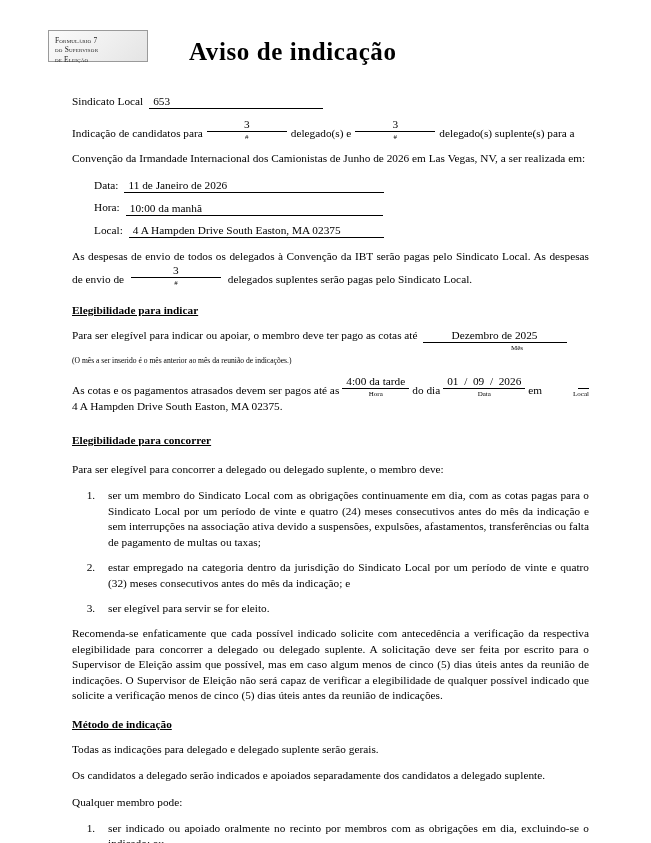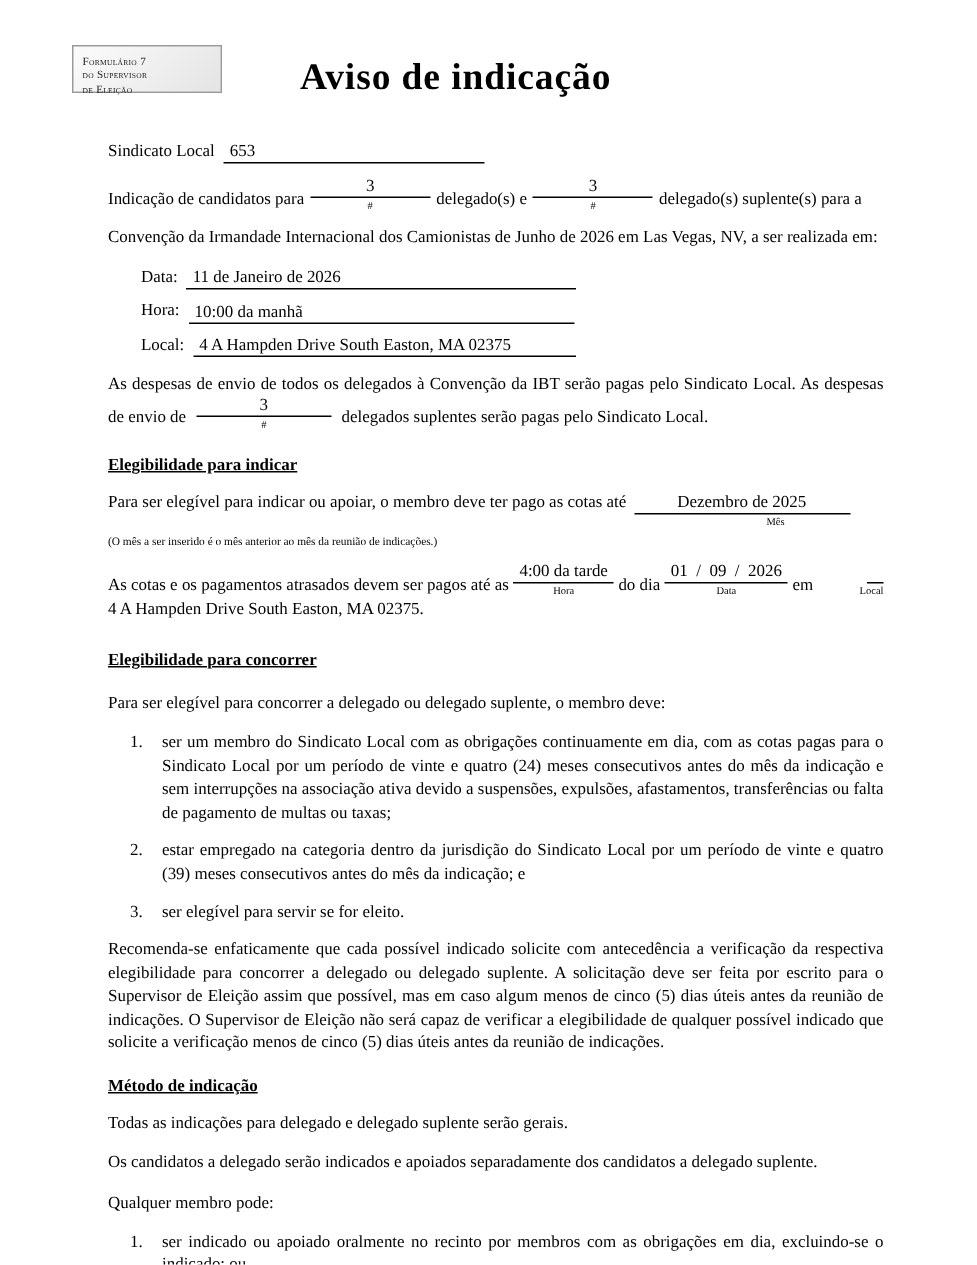--- a/index.html
+++ b/index.html
@@ -43,21 +43,21 @@
   .form-badge div {
     font-family: "Liberation Serif", serif;
     font-size: 7.4px;
     letter-spacing: .2px;
     line-height: 9.4px;
     font-variant: small-caps;
     color: #1a1a1a;
   }
   .doc-title {
     position: absolute;
-    left: 200px;
+    left: 189px;
     top: 12px;
     font-size: 25px;
     font-weight: bold;
     letter-spacing: .6px;
   }
 
   
   .content {
     padding: 0 62px 0 72px;
     font-size: 11.3px;
@@ -214,21 +214,21 @@
       </span>
     </div>
     <p class="blk" style="margin-top:1px;">4 A Hampden Drive South Easton, MA 02375.</p>
 
     <h3 class="sect" style="margin-top:18px;">Elegibilidade para concorrer</h3>
 
     <p class="blk" style="margin-top:14px;">Para ser elegível para concorrer a delegado ou delegado suplente, o membro deve:</p>
 
     <ol class="numlist">
       <li>ser um membro do Sindicato Local com as obrigações continuamente em dia, com as cotas pagas para o Sindicato Local por um período de vinte e quatro (24) meses consecutivos antes do mês da indicação e sem interrupções na associação ativa devido a suspensões, expulsões, afastamentos, transferências ou falta de pagamento de multas ou taxas;</li>
-      <li>estar empregado na categoria dentro da jurisdição do Sindicato Local por um período de vinte e quatro (39) meses consecutivos antes do mês da indicação; e</li>
+      <li>estar empregado na categoria dentro da jurisdição do Sindicato Local por um período de vinte e quatro (32) meses consecutivos antes do mês da indicação; e</li>
       <li>ser elegível para servir se for eleito.</li>
     </ol>
 
     <p class="blk just">Recomenda-se enfaticamente que cada possível indicado solicite com antecedência a verificação da respectiva elegibilidade para concorrer a delegado ou delegado suplente. A solicitação deve ser feita por escrito para o Supervisor de Eleição assim que possível, mas em caso algum menos de cinco (5) dias úteis antes da reunião de indicações. O Supervisor de Eleição não será capaz de verificar a elegibilidade de qualquer possível indicado que solicite a verificação menos de cinco (5) dias úteis antes da reunião de indicações.</p>
 
     <h3 class="sect" style="margin-top:14px;">Método de indicação</h3>
 
     <p class="blk">Todas as indicações para delegado e delegado suplente serão gerais.</p>
     <p class="blk">Os candidatos a delegado serão indicados e apoiados separadamente dos candidatos a delegado suplente.</p>
     <p class="blk">Qualquer membro pode:</p>

